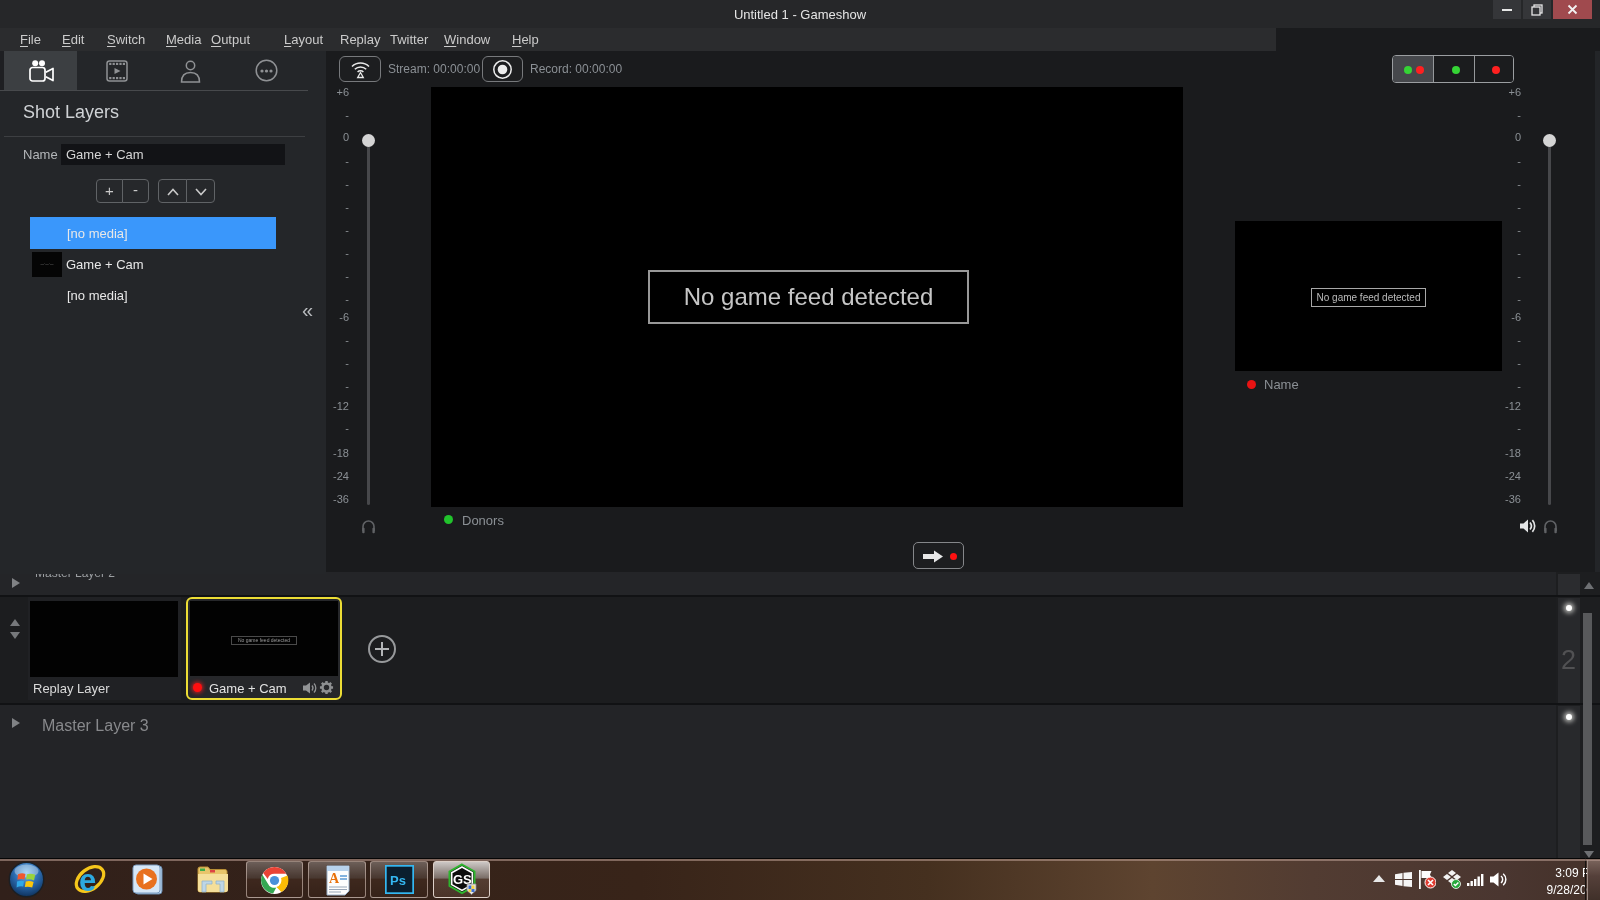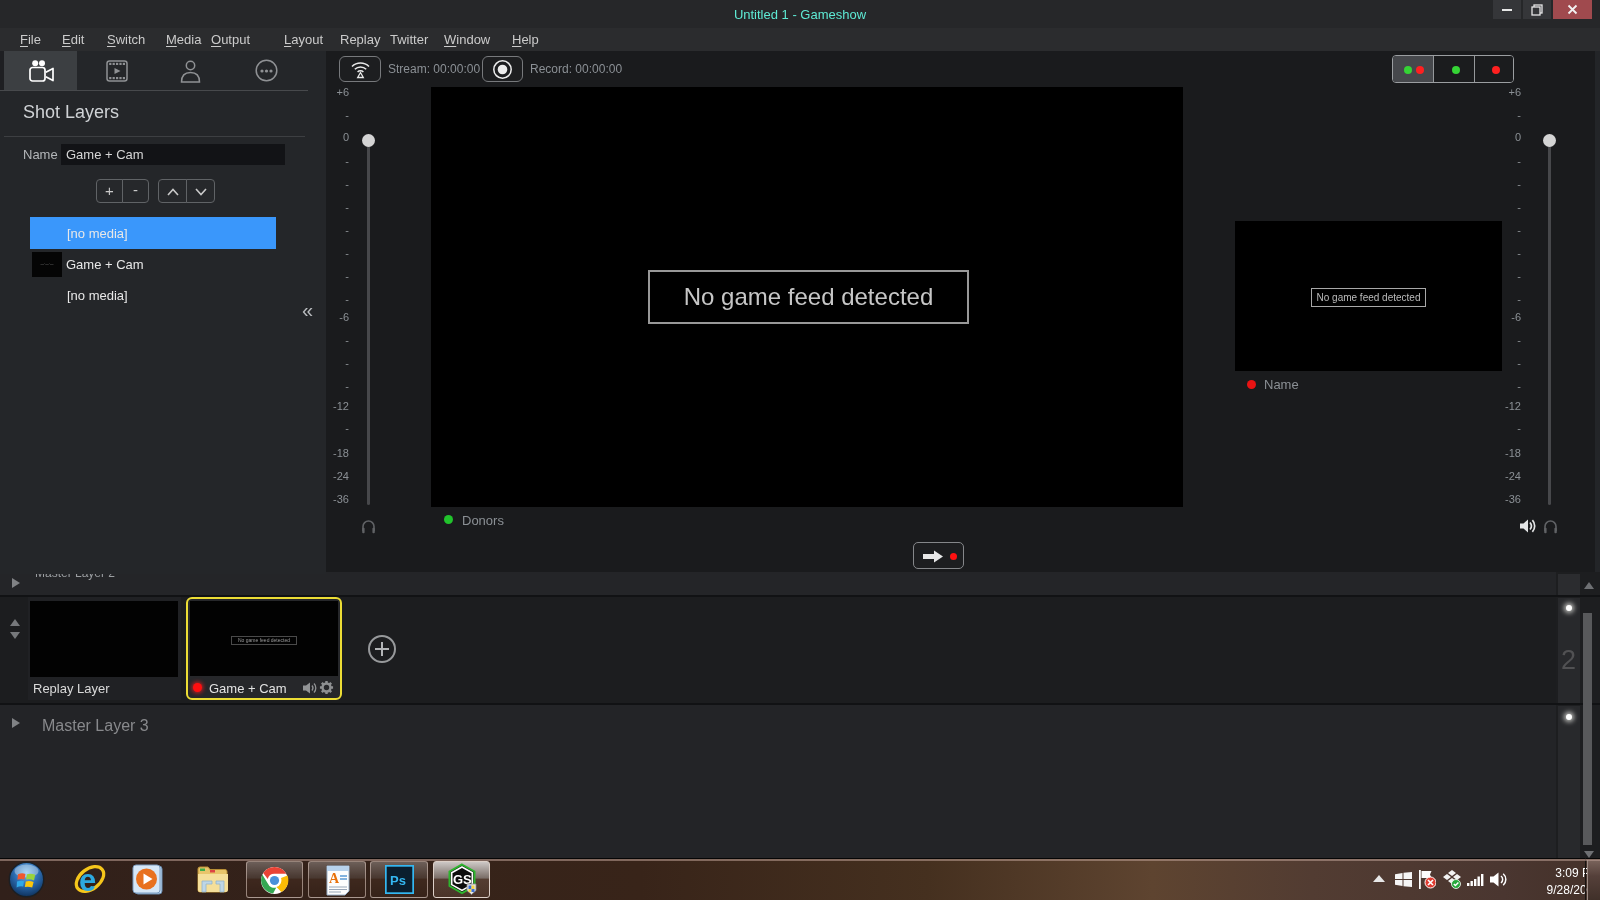--- a/index.html
+++ b/index.html
@@ -2,24 +2,24 @@
 <html><head>
 <meta charset="utf-8">
 <style>
 * { margin:0; padding:0; box-sizing:border-box; }
 html,body { width:1600px; height:900px; overflow:hidden; background:#1a1b1d; }
 body, .screen { font-family:"Liberation Sans", sans-serif; }
 .screen { position:absolute; top:0; left:0; width:1600px; height:900px; background:#1a1b1d; }
 .abs { position:absolute; }
 
 .titlebar { position:absolute; top:0; left:0; width:1600px; height:28px; background:#262729; }
-.title-text { position:absolute; top:7px; left:0; width:1600px; text-align:center; font-size:13px; color:#5eead4; }
+.title-text { position:absolute; top:7px; left:0; width:1600px; text-align:center; font-size:13px; color:#e5e5e5; }
 .winbtn { position:absolute; top:0; height:19px; }
 
-.menubar { position:absolute; top:28px; left:0; width:1600px; height:23px; background:#2b2c2e; color:#cbcbcb; font-size:13px;text-decoration:underline; }
+.menubar { position:absolute; top:28px; left:0; width:1276px; height:23px; background:#2b2c2e; color:#cbcbcb; font-size:13px;text-decoration:underline; }
 .menubar span.mi { position:absolute; top:4px; }
 .menubar u { text-decoration:underline; text-underline-offset:2px; }
 
 .leftpanel { position:absolute; top:51px; left:0; width:326px; height:523px; background:#242629; z-index:5; }
 .tabsel { position:absolute; top:0; left:4px; width:73px; height:39px; background:#3c3f42; }
 .tabline { position:absolute; top:39px; left:0; width:308px; height:1px; background:#47494c; }
 .shotlayers { position:absolute; top:51px; left:23px; font-size:18px; color:#cfd2d5; }
 .lpsep { position:absolute; top:85px; left:4px; width:301px; height:1px; background:#3d3f42; }
 .namelbl { position:absolute; top:96px; left:23px; font-size:13px; color:#b4b7ba; }
 .nameinput { position:absolute; top:93px; left:61px; width:224px; height:21px; background:#121316; color:#d6d6d6; font-size:13px; line-height:21px; padding-left:5px; }

